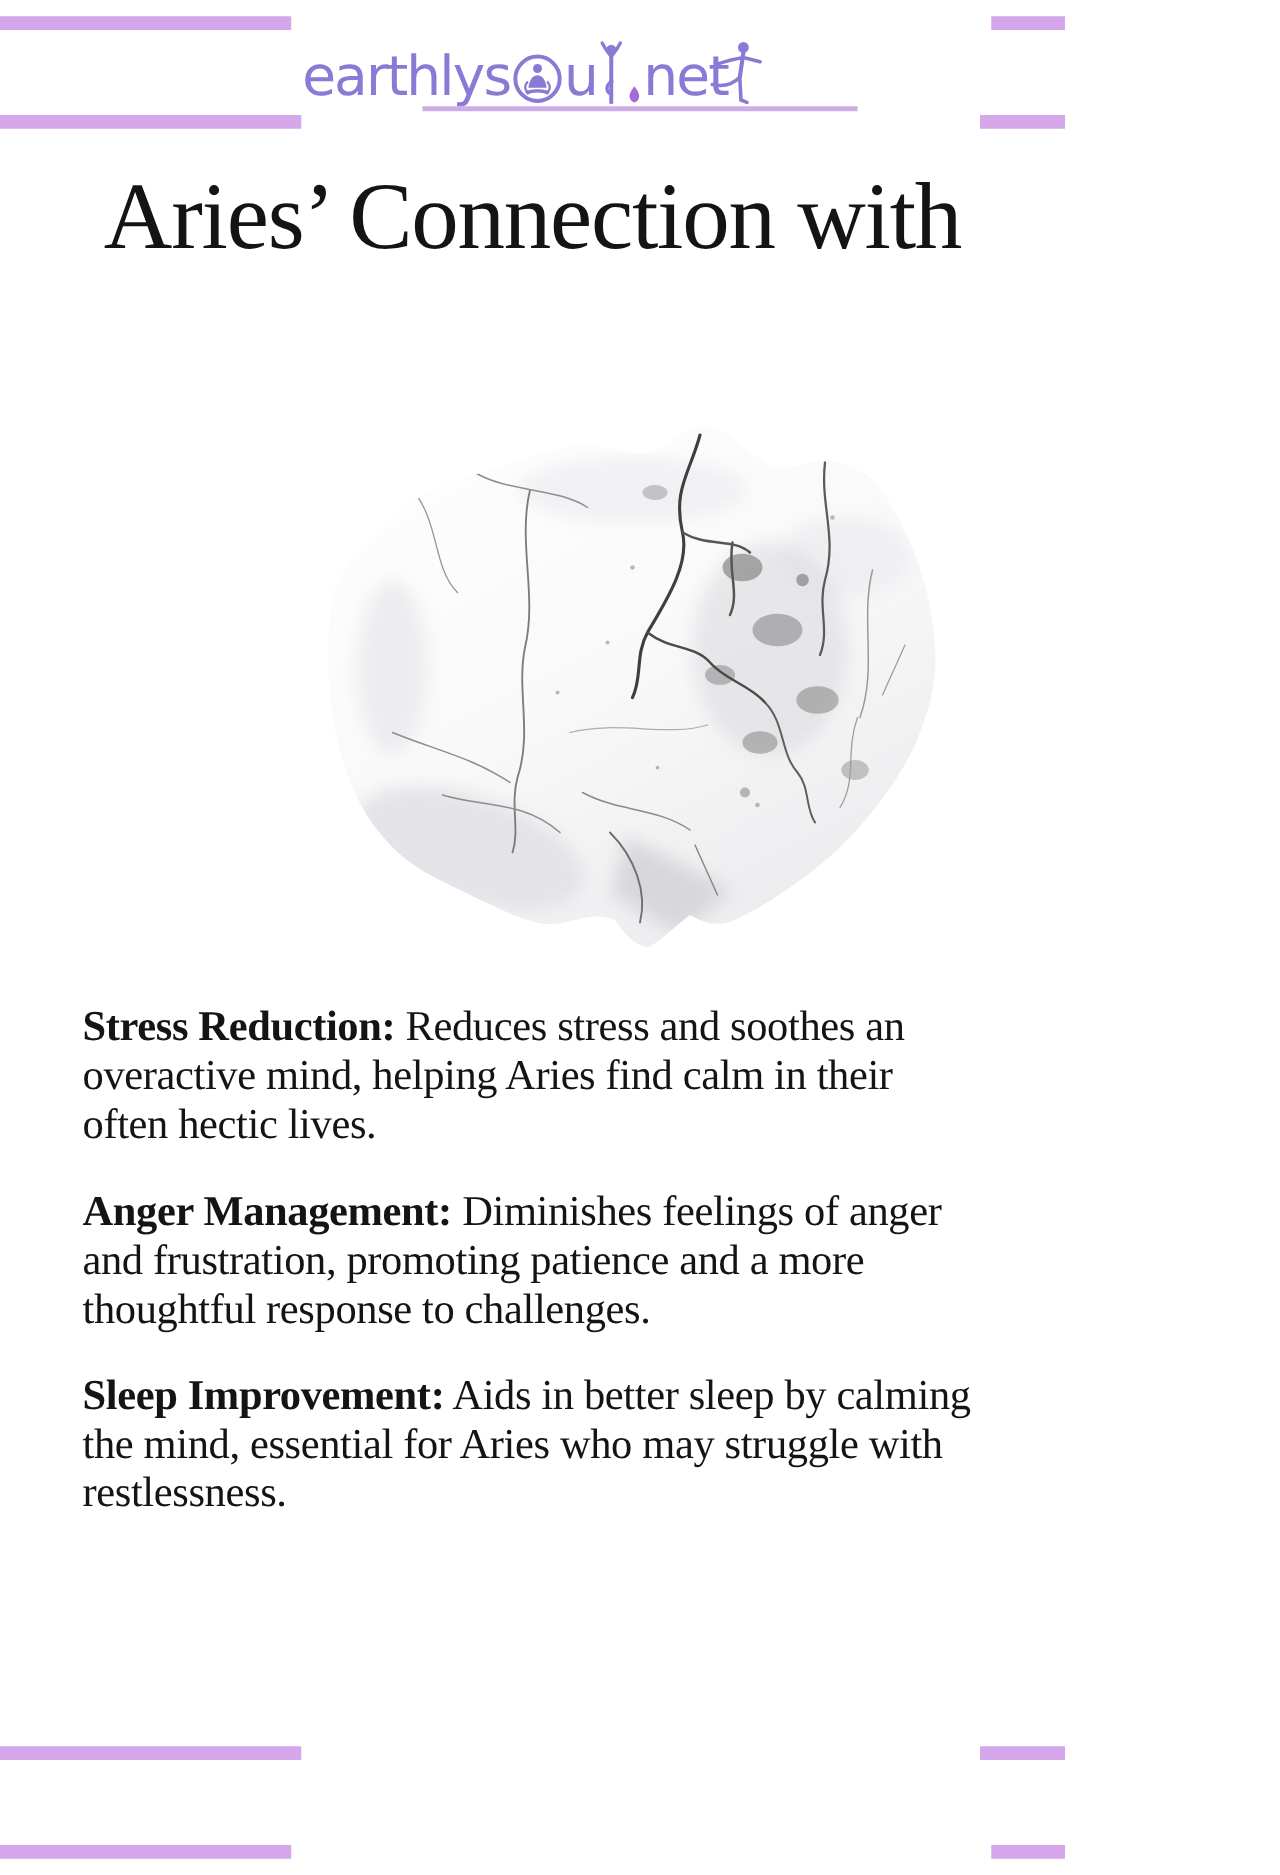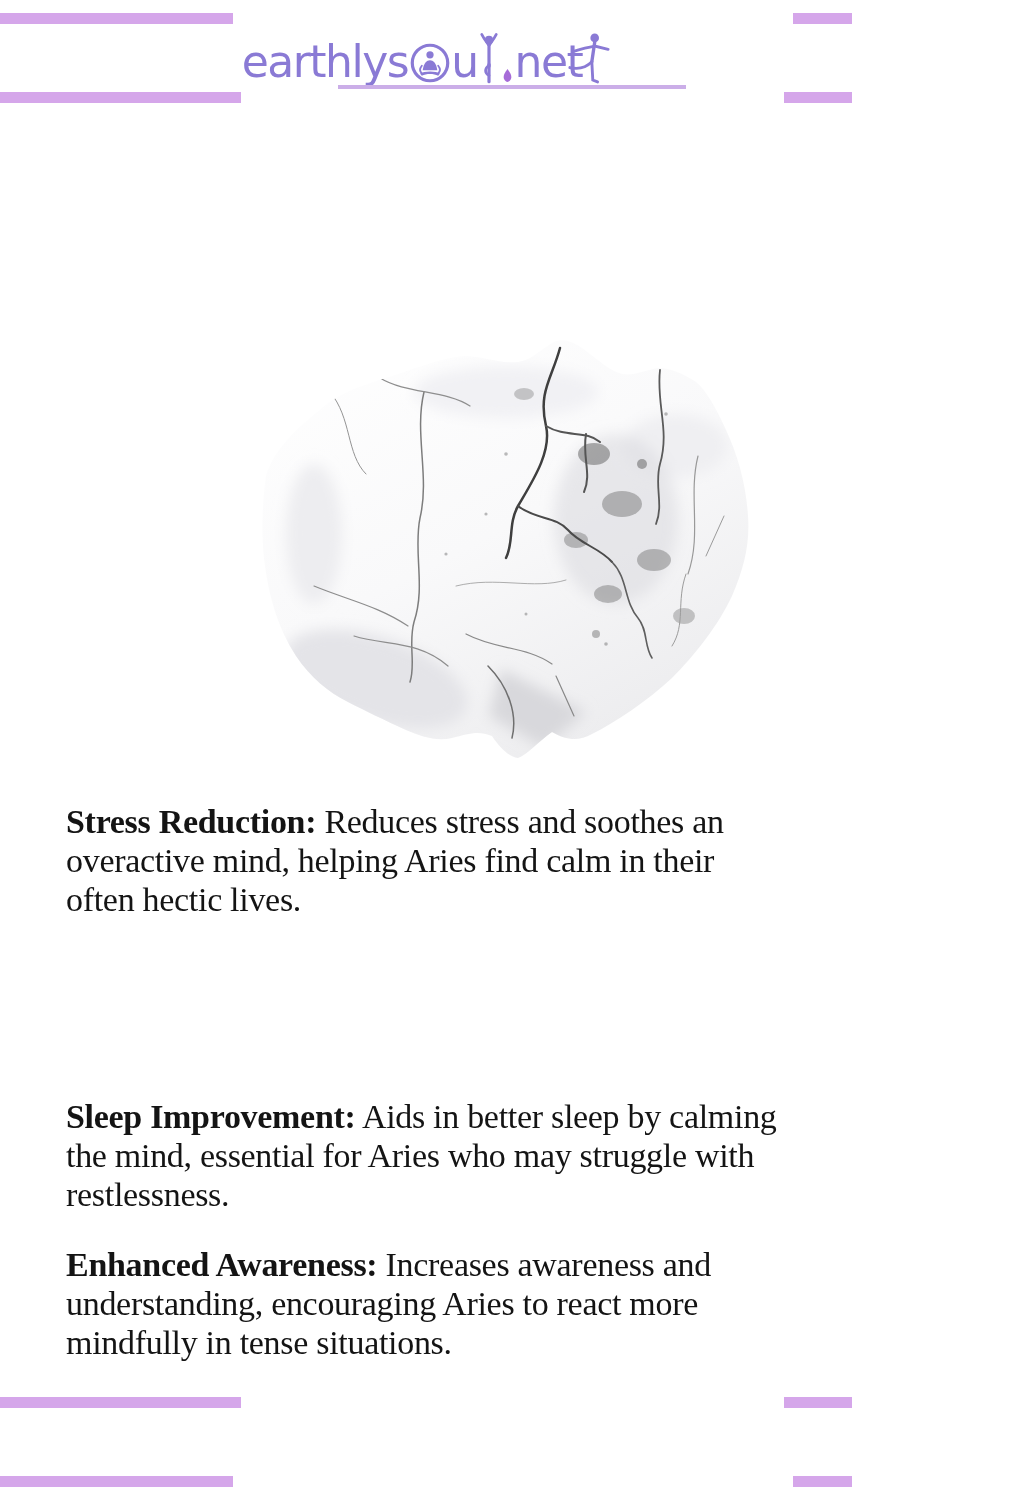--- a/index.html
+++ b/index.html
@@ -114,20 +114,21 @@
       <circle cx="30" cy="7" r="4.5" fill="#8a7ad5"></circle>
       <path d="M30,11.5 L27,32" stroke="#8a7ad5" stroke-width="3.5" stroke-linecap="round"></path>
       <path d="M8,21 C16,18.5 24,16.5 30,15.5 L44,19" stroke="#8a7ad5" stroke-width="3" fill="none" stroke-linecap="round"></path>
       <path d="M27,32 L28,51 L33,53" stroke="#8a7ad5" stroke-width="3" fill="none" stroke-linecap="round"></path>
       <path d="M27,32 C20,39 12,40 4,38" stroke="#8a7ad5" stroke-width="3" fill="none" stroke-linecap="round"></path>
     </svg>
   </div>
   <div class="logo-underline"></div>
 
   <div class="title">
+    <div>Aries’ Connection with</div>
   </div>
 
   <svg class="stone" viewBox="0 0 500 430">
     <defs>
       <linearGradient id="rockGrad" x1="0" y1="0" x2="0.6" y2="1">
         <stop offset="0" stop-color="#ffffff"></stop>
         <stop offset="0.55" stop-color="#f9f9fa"></stop>
         <stop offset="1" stop-color="#ededef"></stop>
       </linearGradient>
       <filter id="soft" x="-30%" y="-30%" width="160%" height="160%">
@@ -190,22 +191,22 @@
         <circle cx="270" cy="280" r="1.5"></circle>
         <circle cx="410" cy="80" r="1.8"></circle>
       </g>
     </g>
   </svg>
 
   <p class="para p1"><span class="lead">Stress Reduction:</span> <span class="body-text">Reduces stress and soothes an
 overactive mind, helping Aries find calm in their
 often hectic lives.</span></p>
 
+  <p class="para p2"><span class="lead">Anger Management:</span> <span class="body-text">Diminishes feelings of anger
+and frustration, promoting patience and a more
+thoughtful response to challenges.</span></p>
 
   <p class="para p3"><span class="lead">Sleep Improvement:</span> <span class="body-text">Aids in better sleep by calming
 the mind, essential for Aries who may struggle with
 restlessness.</span></p>
 
-  <p class="para p4"><span class="lead">Enhanced Awareness:</span> <span class="body-text">Increases awareness and
-understanding, encouraging Aries to react more
-mindfully in tense situations.</span></p>
 
 </div>
 
 </body></html>

